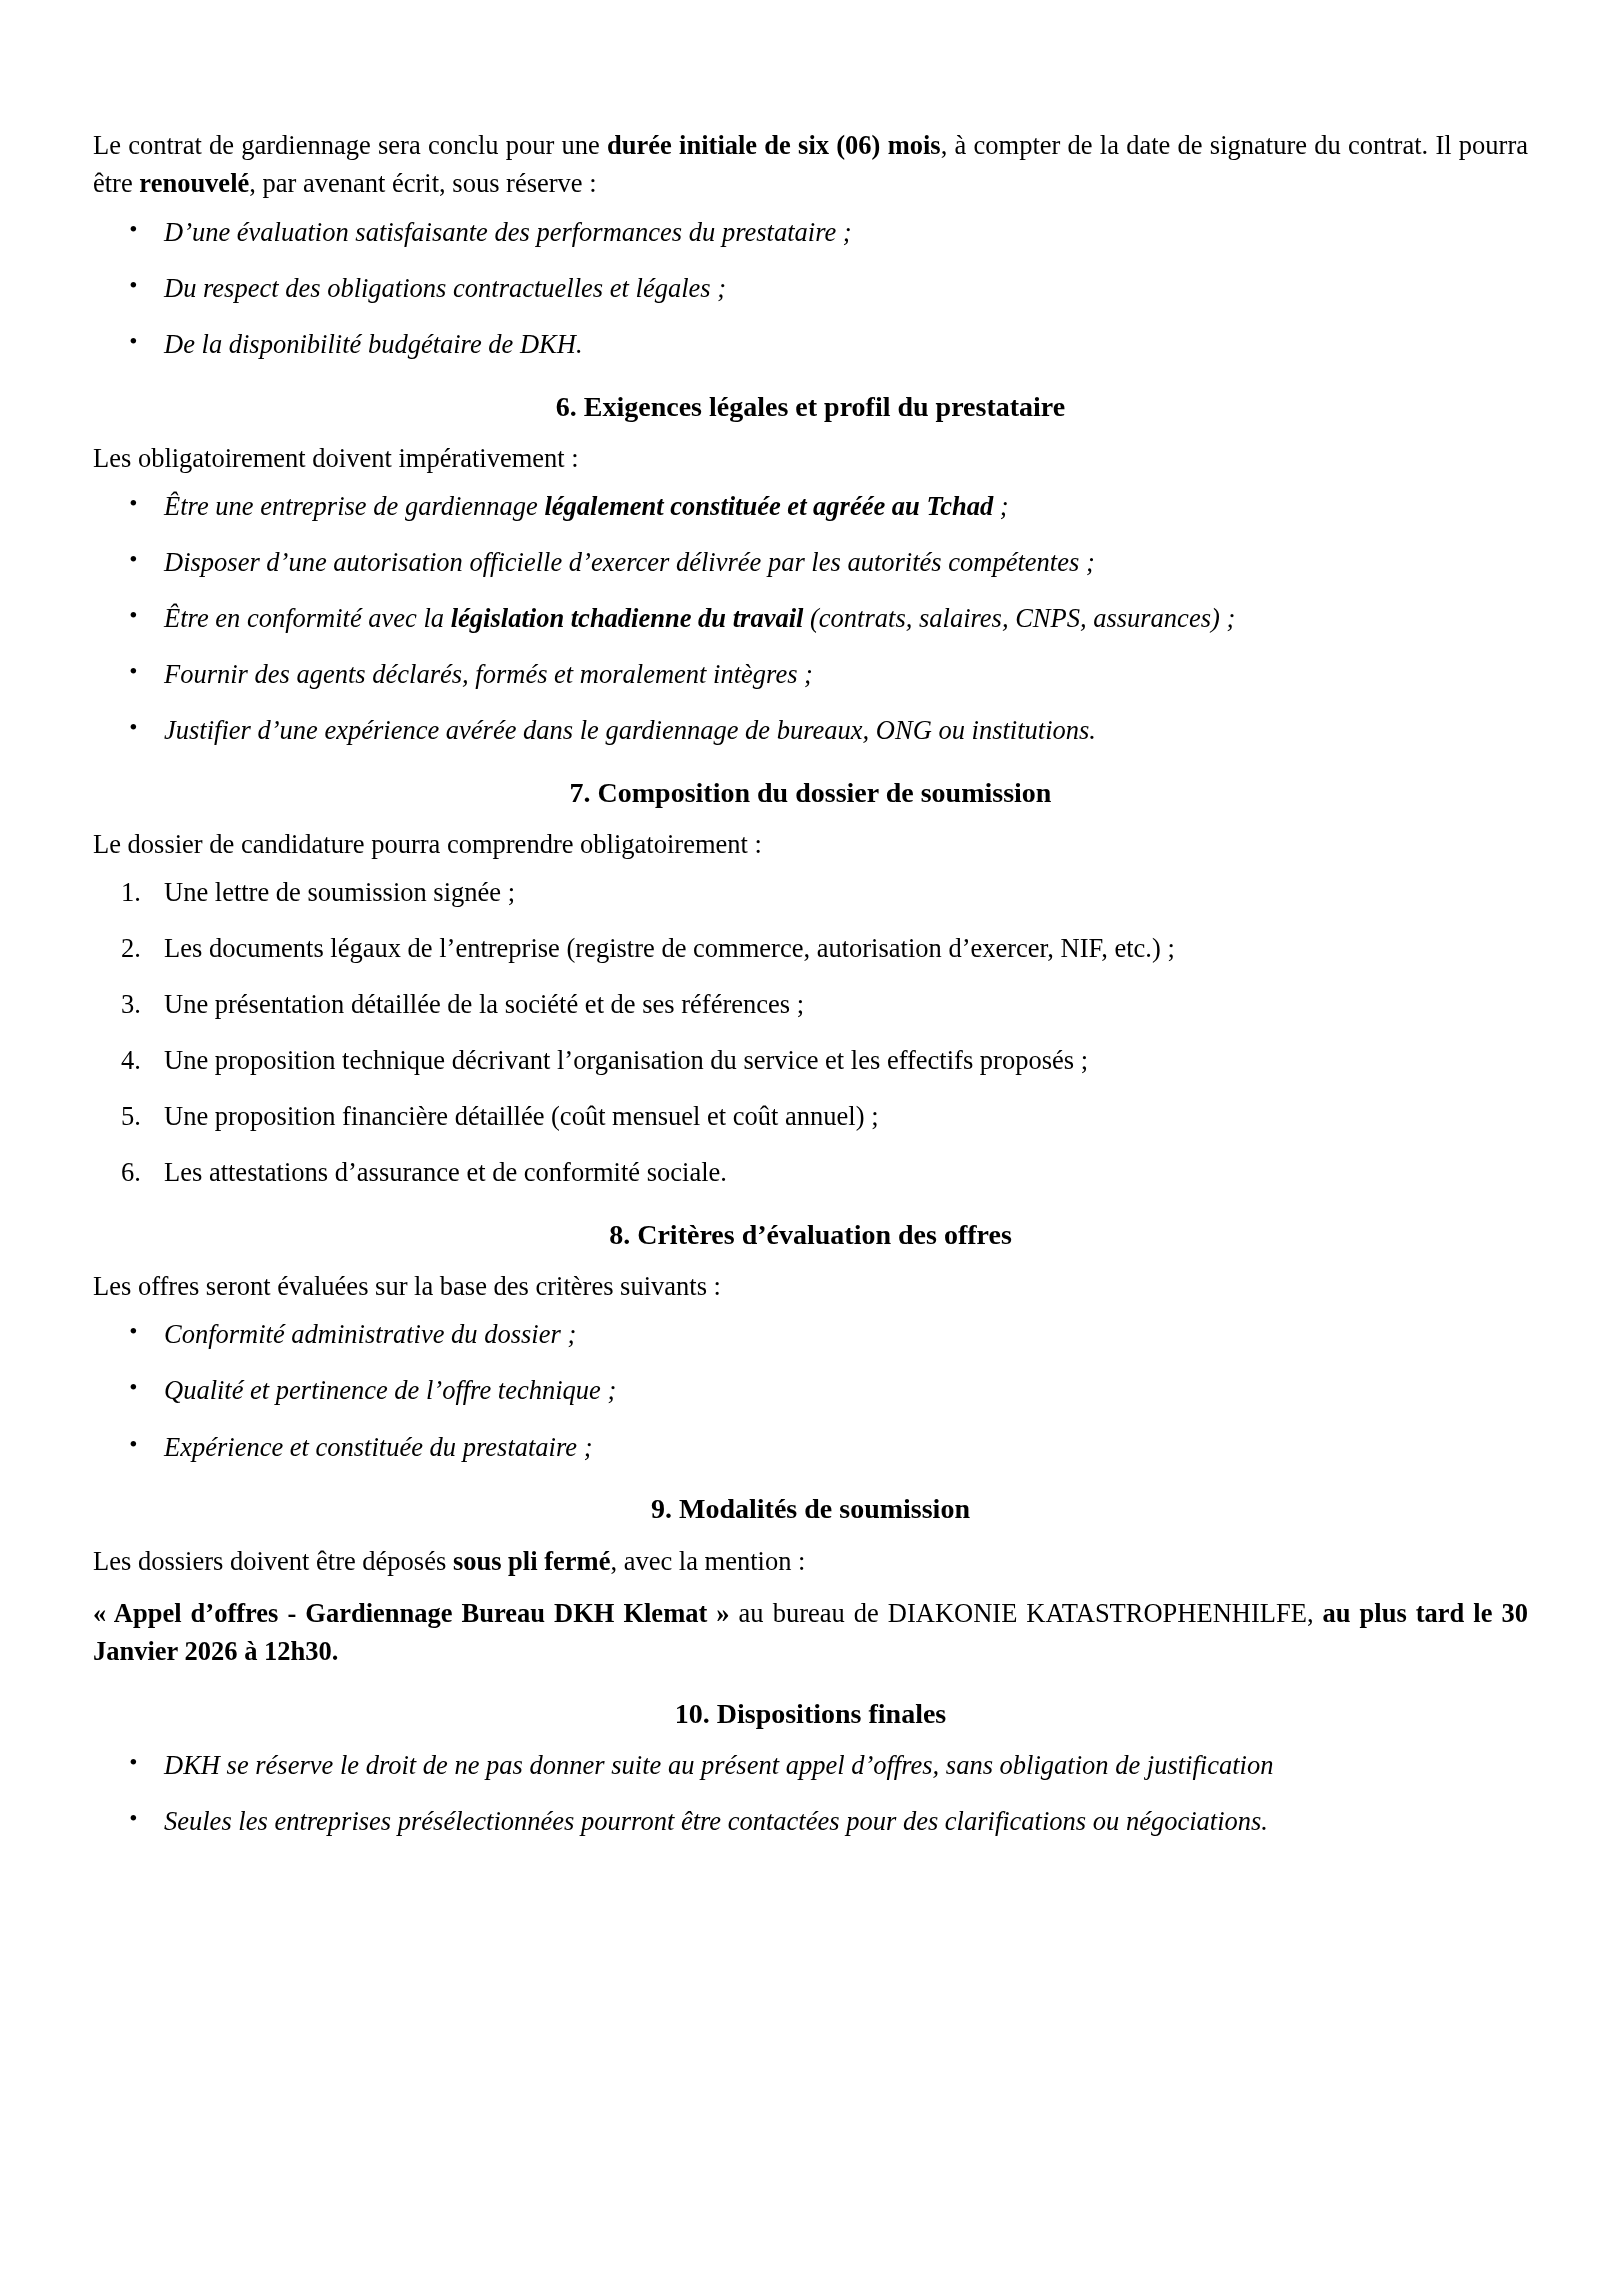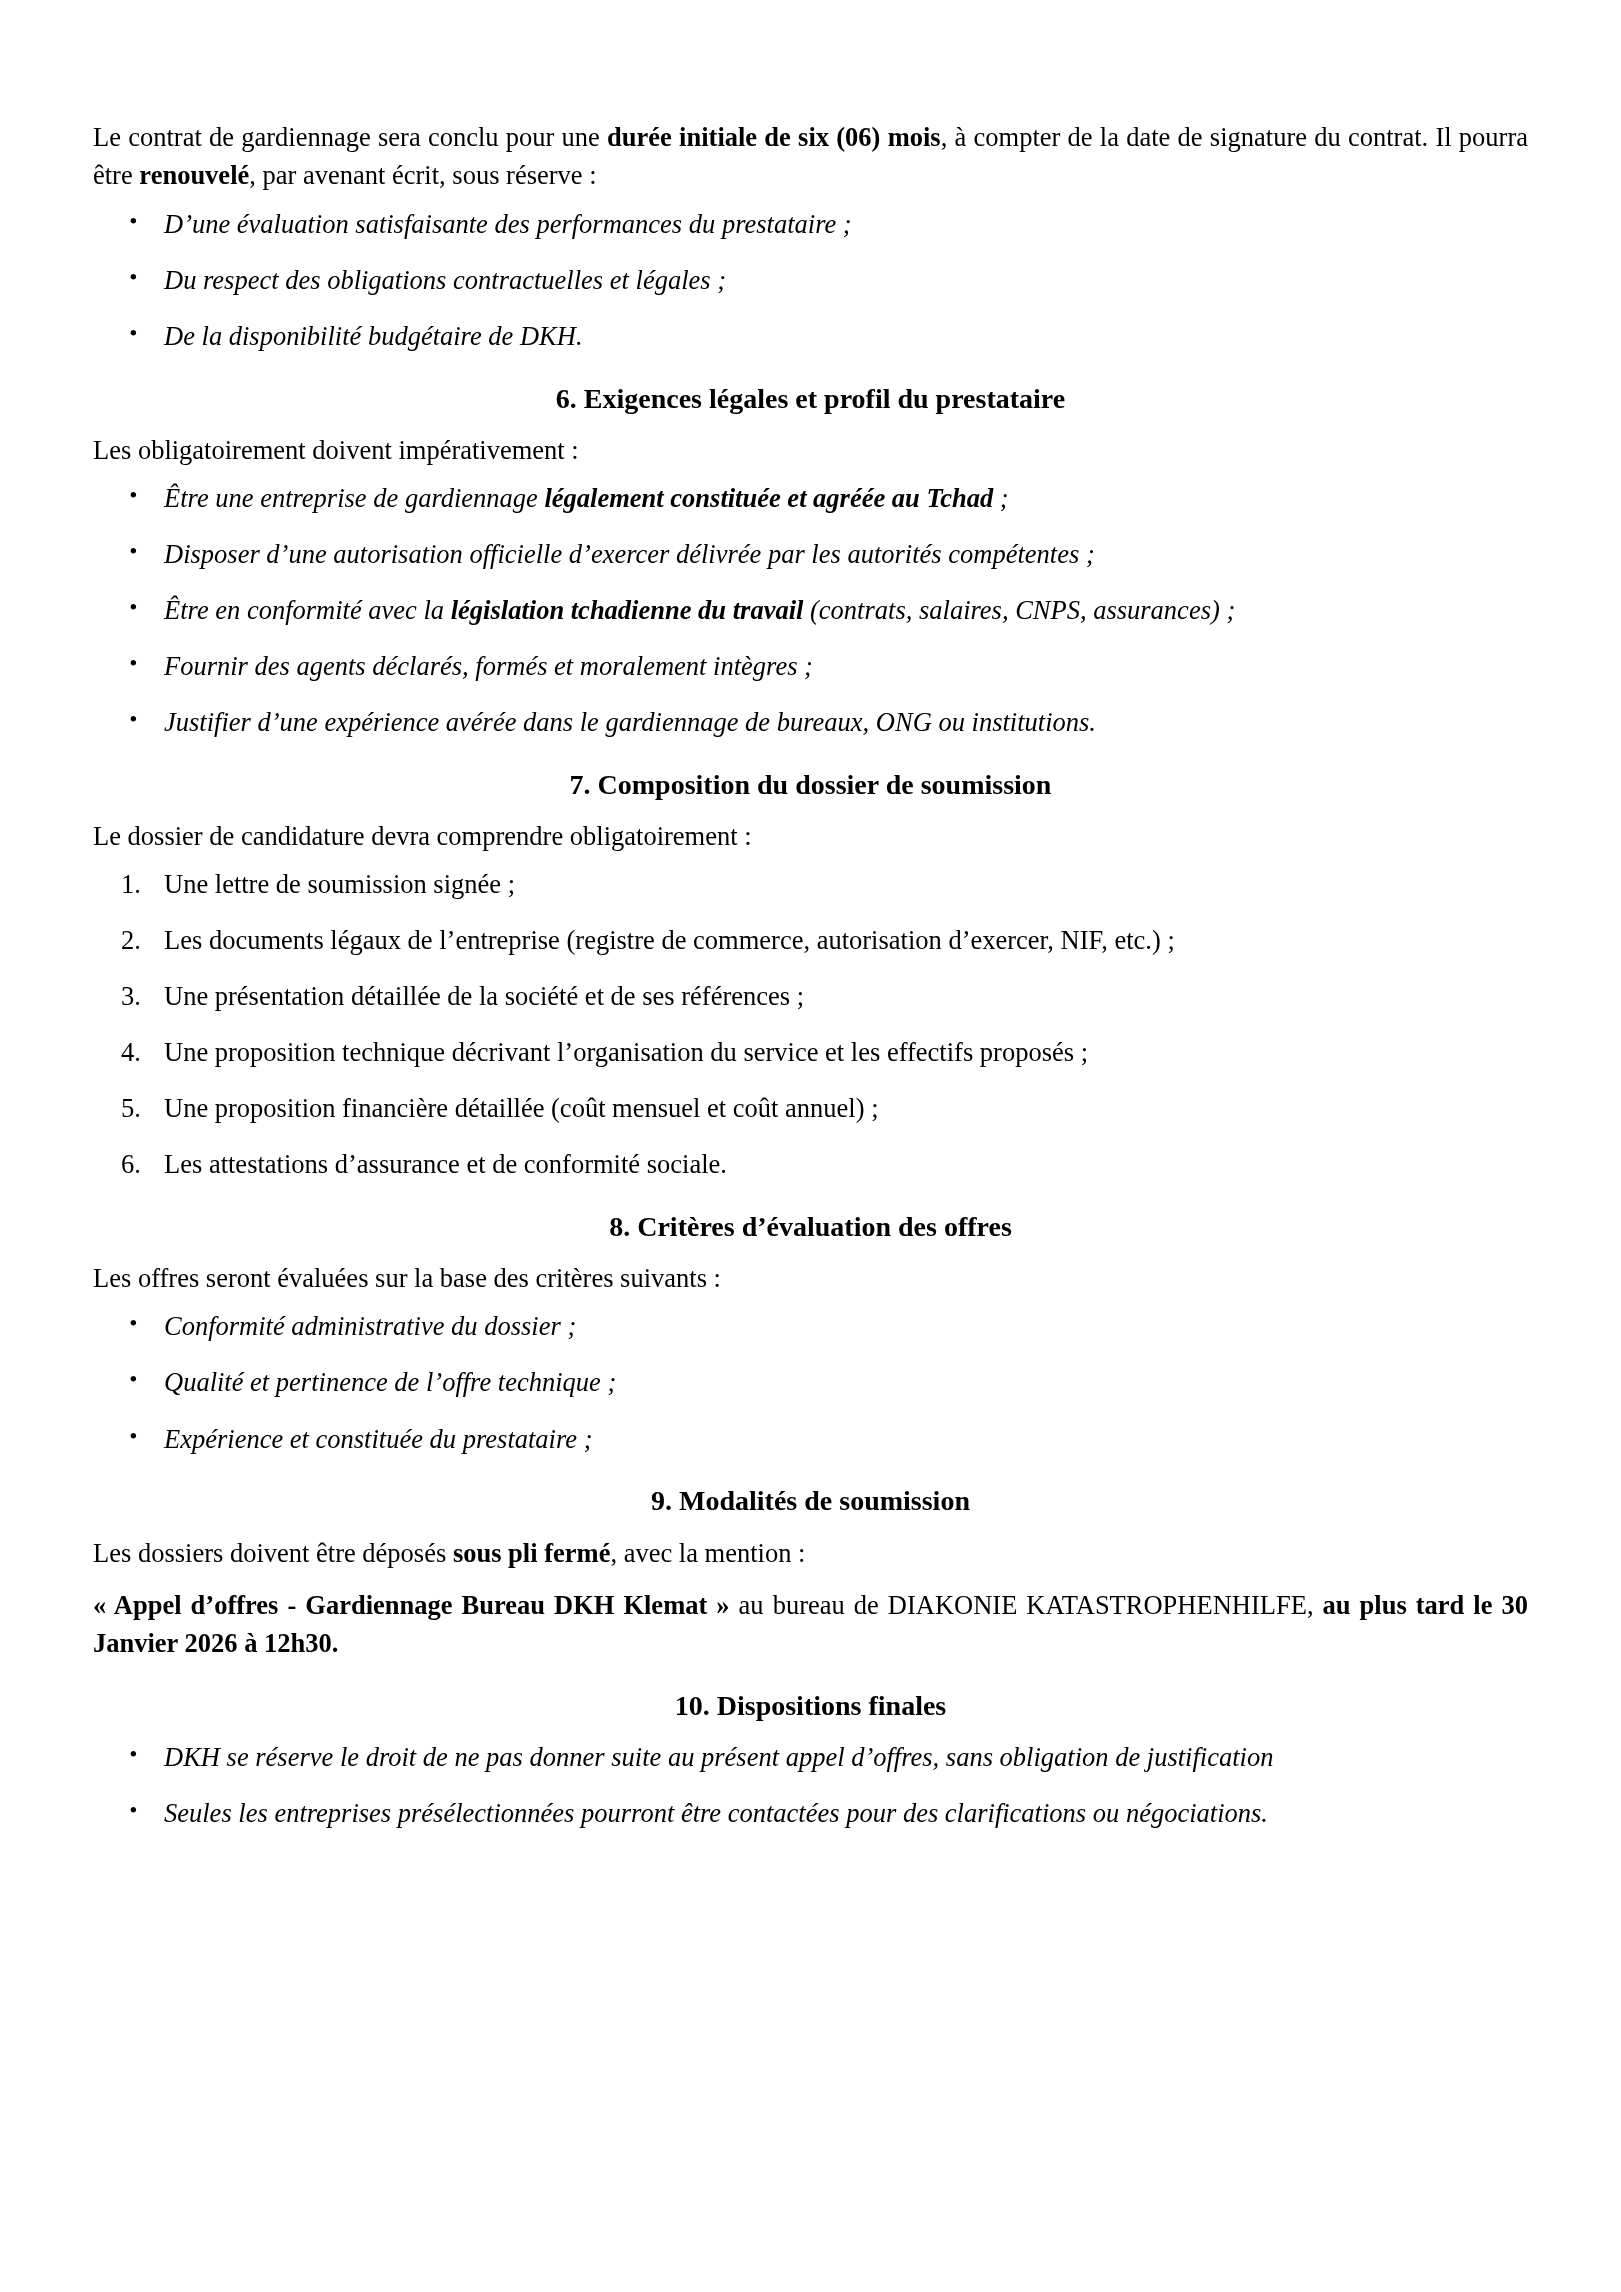--- a/index.html
+++ b/index.html
@@ -20,20 +20,21 @@
     position: relative;
   }
   .para {
     font-size: 26.5px;
     line-height: 1.45;
     text-align: justify;
     margin: 0 0 5.9px 0;
   }
   .para.intro {
     margin-bottom: 9.8px;
+    margin-top: 8px;
   }
   .para.lead {
     margin: 13.7px 0 9.8px 0;
   }
   h2.heading {
     font-size: 28px;
     font-weight: bold;
     margin: 25.5px 0 13.7px 0;
     line-height: 1.3;
     text-align: center;
@@ -110,21 +111,21 @@
   <p class="para lead">Les obligatoirement doivent impérativement :</p>
   <ul class="bullets">
     <li><span>Être une entreprise de gardiennage </span><b>légalement constituée et agréée au Tchad</b><span> ;</span></li>
     <li><span>Disposer d’une autorisation officielle d’exercer délivrée par les autorités compétentes ;</span></li>
     <li><span>Être en conformité avec la </span><b>législation tchadienne du travail</b><span> (contrats, salaires, CNPS, assurances) ;</span></li>
     <li><span>Fournir des agents déclarés, formés et moralement intègres ;</span></li>
     <li><span>Justifier d’une expérience avérée dans le gardiennage de bureaux, ONG ou institutions.</span></li>
   </ul>
 
   <h2 class="heading">7. Composition du dossier de soumission</h2>
-  <p class="para lead">Le dossier de candidature devra comprendre obligatoirement :</p>
+  <p class="para lead">Le dossier de candidature pourra comprendre obligatoirement :</p>
   <ol class="numbers">
     <li><span>Une lettre de soumission signée ;</span></li>
     <li><span>Les documents légaux de l’entreprise (registre de commerce, autorisation d’exercer, NIF, etc.) ;</span></li>
     <li><span>Une présentation détaillée de la société et de ses références ;</span></li>
     <li><span>Une proposition technique décrivant l’organisation du service et les effectifs proposés ;</span></li>
     <li><span>Une proposition financière détaillée (coût mensuel et coût annuel) ;</span></li>
     <li><span>Les attestations d’assurance et de conformité sociale.</span></li>
   </ol>
 
   <h2 class="heading">8. Critères d’évaluation des offres</h2>

